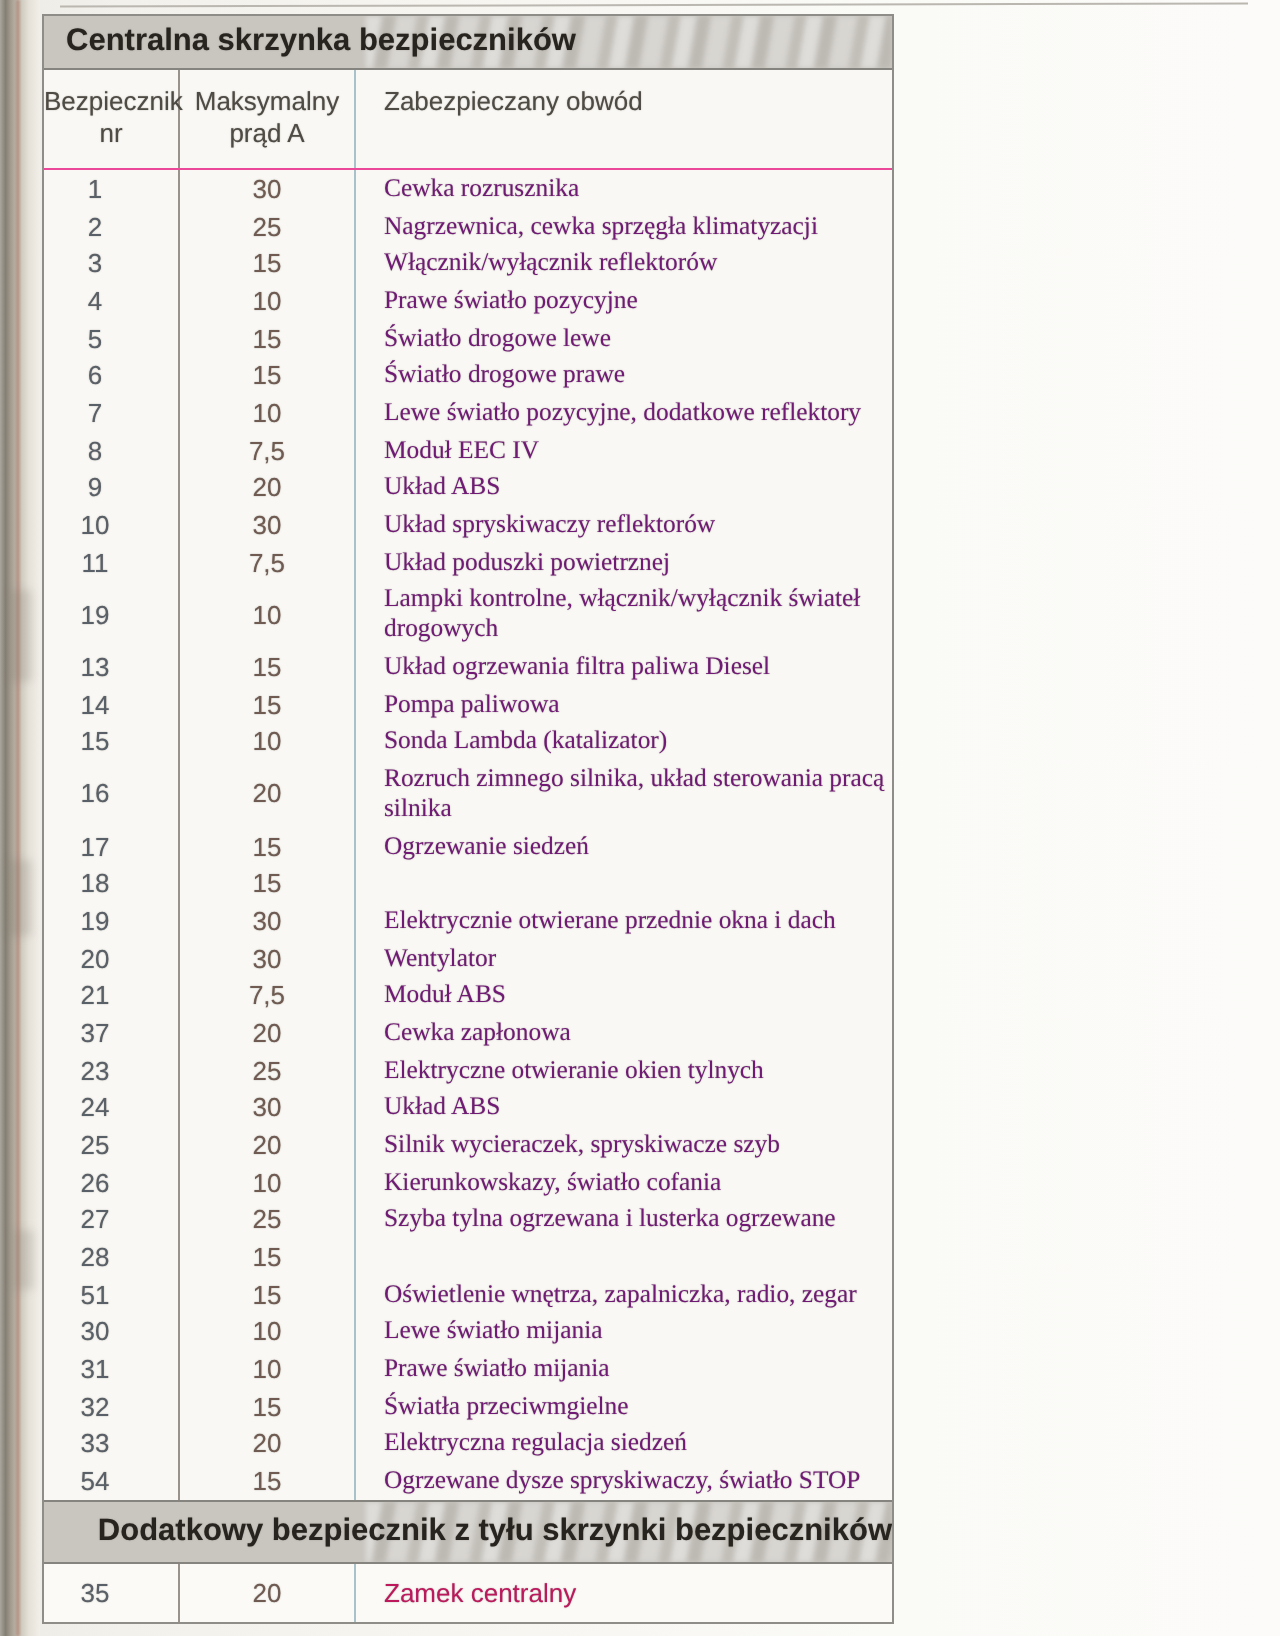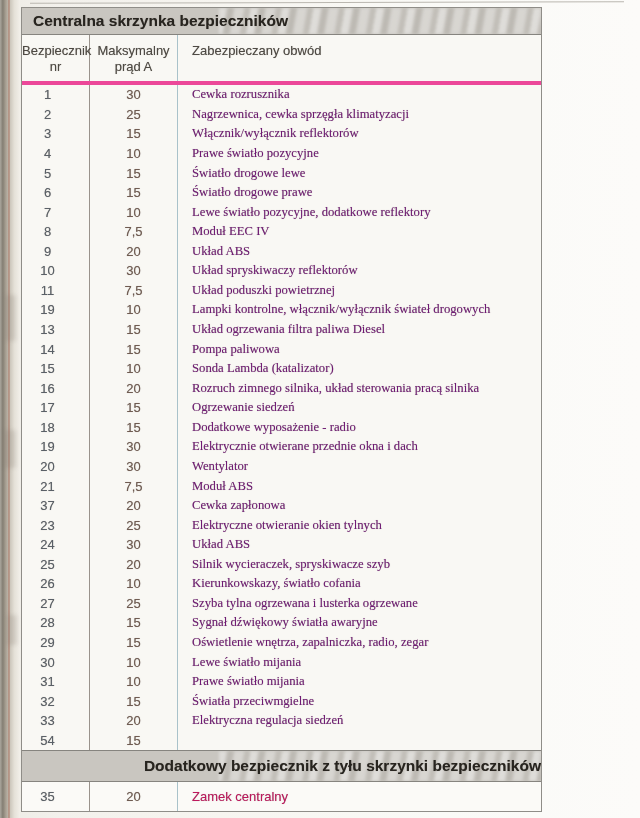--- a/index.html
+++ b/index.html
@@ -22,21 +22,21 @@
   .ghost{
     position:absolute;background:rgba(120,112,100,0.20);filter:blur(2.2px);border-radius:2px;
   }
   .top-rule{
     position:absolute;left:30px;top:2px;width:594px;height:1px;
     background:#bab7b0;transform:rotate(-0.15deg);
   }
 
   
   .frame{
-    position:absolute;left:21px;top:7px;width:521px;height:805px;
+    position:absolute;left:21px;top:7px;width:426px;height:805px;
     border:1px solid #8f8d88;background:#f9f8f4;box-sizing:border-box;
     display:flex;flex-direction:column;
   }
   .bar{
     position:relative;height:26px;flex:0 0 26px;background:#c9c6c0;
     border-bottom:1px solid #86847f;overflow:hidden;
   }
   .bar .bar-title{
     position:relative;z-index:2;display:block;
     font-size:15.5px;font-weight:bold;color:#27241f;line-height:26px;padding-left:11px;
@@ -49,21 +49,21 @@
     background:
       repeating-linear-gradient(100deg,
         rgba(255,255,255,0.40) 0px, rgba(255,255,255,0.40) 7px,
         rgba(118,112,102,0.14) 9px, rgba(118,112,102,0.14) 14px,
         rgba(255,255,255,0.28) 16px, rgba(255,255,255,0.28) 24px,
         rgba(130,124,112,0.10) 26px, rgba(130,124,112,0.10) 31px);
     filter:blur(1.4px);
   }
 
   .thead{
-    flex:0 0 50px;display:flex;border-bottom:4px solid #ec4899;box-sizing:border-box;
+    flex:0 0 50px;display:flex;border-bottom:1px solid #ec4899;box-sizing:border-box;
   }
   .hcell{box-sizing:border-box;font-size:13px;color:#4e4a44;line-height:16px;padding-top:8px;}
   .c1{flex:0 0 68px;width:68px;border-right:1px solid #9a938c;text-align:center;}
   .c2{flex:0 0 88px;width:88px;border-right:1px solid #a9c2ca;text-align:center;}
   .c3{flex:1 1 auto;padding-left:14px;text-align:left;}
 
   .tbody{flex:0 0 665px;display:flex;flex-direction:column;}
   .trow{flex:1 1 auto;display:flex;align-items:center;}
   .trow .cell{box-sizing:border-box;font-size:13px;display:flex;align-items:center;height:100%;}
   .trow .c1{justify-content:center;color:#5a6067;padding-right:16px;}
@@ -207,21 +207,20 @@
 
       <div class="trow">
         <div class="cell c1 soft">17</div>
         <div class="cell c2 soft">15</div>
         <div class="cell c3 soft">Ogrzewanie siedzeń</div>
       </div>
 
       <div class="trow">
         <div class="cell c1 soft">18</div>
         <div class="cell c2 soft">15</div>
-        <div class="cell c3 soft">Dodatkowe wyposażenie - radio</div>
       </div>
 
       <div class="trow">
         <div class="cell c1 soft">19</div>
         <div class="cell c2 soft">30</div>
         <div class="cell c3 soft">Elektrycznie otwierane przednie okna i dach</div>
       </div>
 
       <div class="trow">
         <div class="cell c1 soft">20</div>
@@ -267,25 +266,24 @@
 
       <div class="trow">
         <div class="cell c1 soft">27</div>
         <div class="cell c2 soft">25</div>
         <div class="cell c3 soft">Szyba tylna ogrzewana i lusterka ogrzewane</div>
       </div>
 
       <div class="trow">
         <div class="cell c1 soft">28</div>
         <div class="cell c2 soft">15</div>
-        <div class="cell c3 soft">Sygnał dźwiękowy światła awaryjne</div>
-      </div>
-
-      <div class="trow">
-        <div class="cell c1 soft">29</div>
+      </div>
+
+      <div class="trow">
+        <div class="cell c1 soft">51</div>
         <div class="cell c2 soft">15</div>
         <div class="cell c3 soft">Oświetlenie wnętrza, zapalniczka, radio, zegar</div>
       </div>
 
       <div class="trow">
         <div class="cell c1 soft">30</div>
         <div class="cell c2 soft">10</div>
         <div class="cell c3 soft">Lewe światło mijania</div>
       </div>
 
@@ -303,20 +301,21 @@
 
       <div class="trow">
         <div class="cell c1 soft">33</div>
         <div class="cell c2 soft">20</div>
         <div class="cell c3 soft">Elektryczna regulacja siedzeń</div>
       </div>
 
       <div class="trow">
         <div class="cell c1 soft">54</div>
         <div class="cell c2 soft">15</div>
+        <div class="cell c3 soft">Ogrzewane dysze spryskiwaczy, światło STOP</div>
       </div>
     </div>
 
   <div class="bar bar2">
     <span class="bar-title soft">Dodatkowy bezpiecznik z tyłu skrzynki bezpieczników</span>
     <div class="bleed"></div>
   </div>
 
   <div class="row35-host" style="display:flex;flex-direction:column;flex:1 1 auto;">
 

